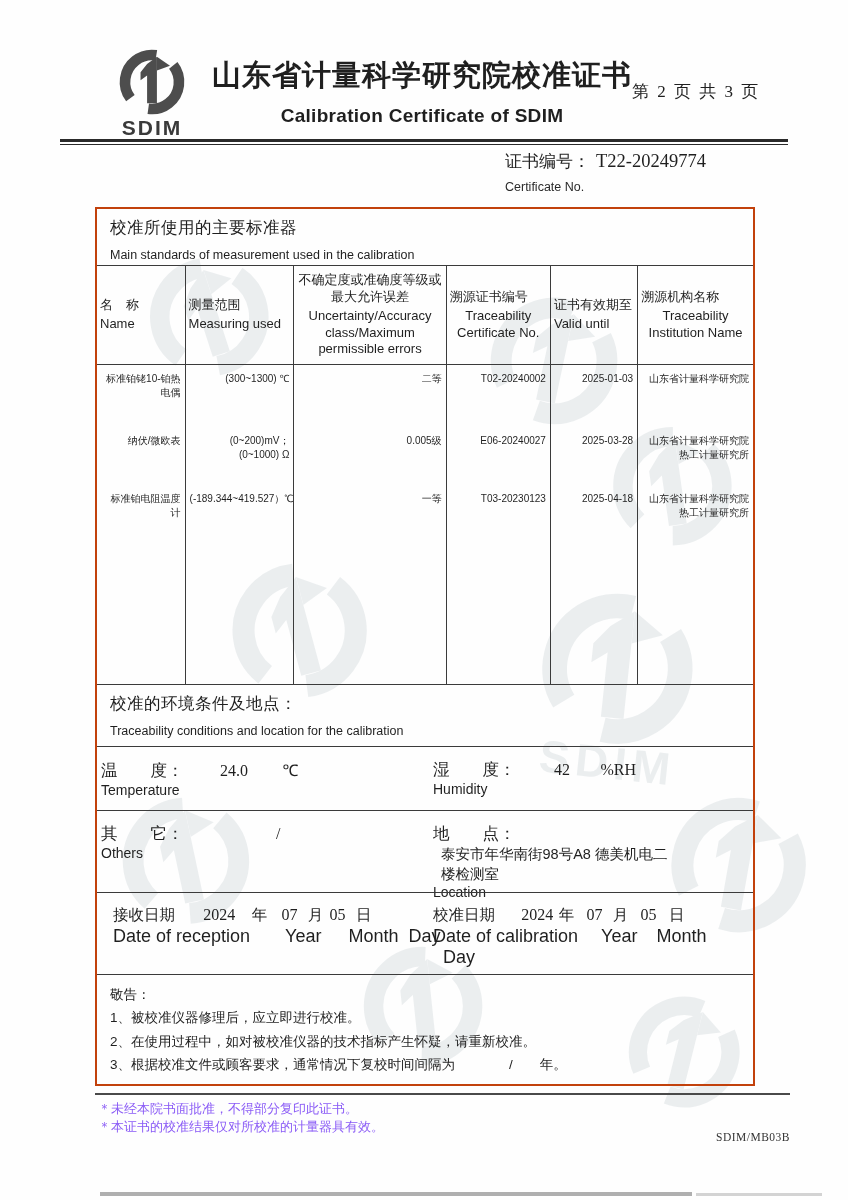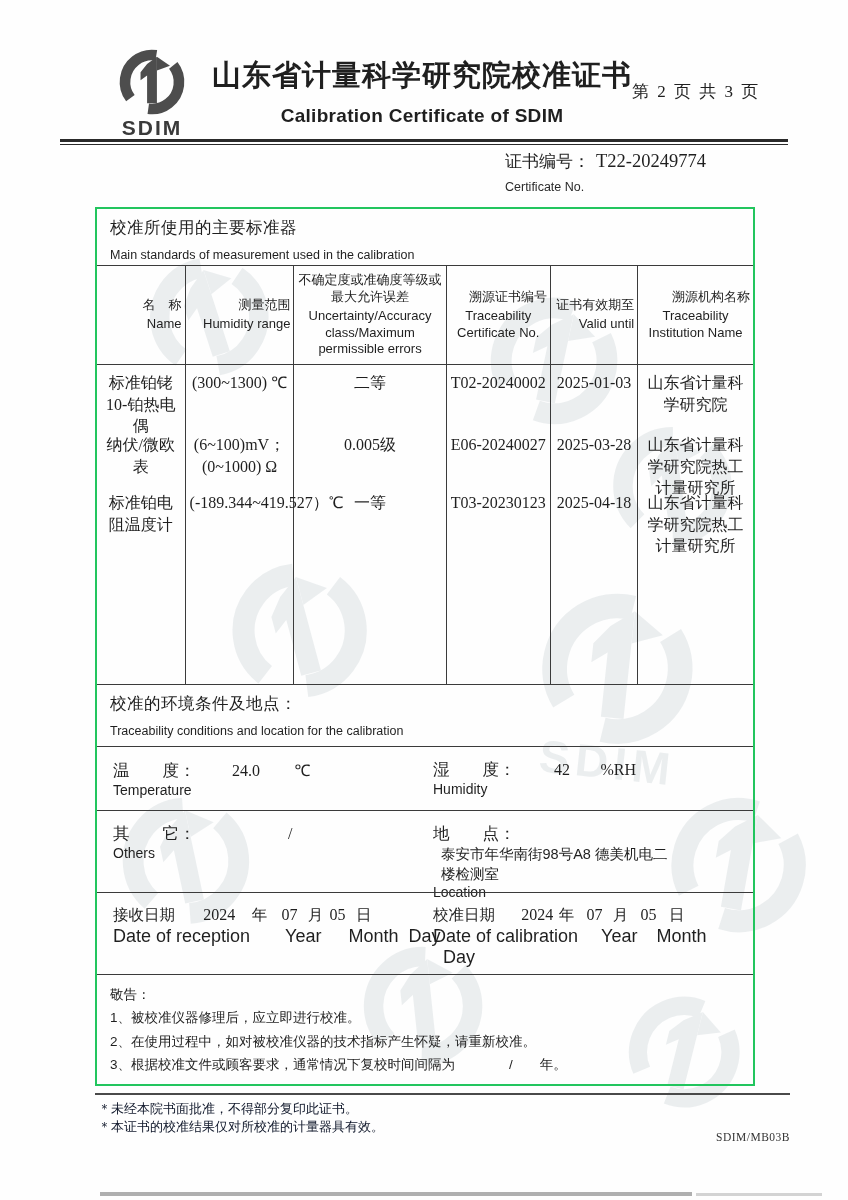--- a/index.html
+++ b/index.html
@@ -19,57 +19,57 @@
   .page-info { position:absolute; left:632px; top:80px; font-size:17px; letter-spacing:2px; font-family:"Liberation Serif", serif; }
   .head-rule { position:absolute; left:60px; top:139px; width:728px; border-top:3px solid #2a2a2a; }
   .head-rule::after { content:""; display:block; margin-top:2px; border-top:1.5px solid #2a2a2a; }
   
   .cert-no { position:absolute; left:505px; top:150px; }
   .cert-no .zh { font-size:17px; }
   .cert-no .val { font-family:"Liberation Serif", serif; font-size:18.5px; margin-left:6px; }
   .cert-no .en { font-size:12.5px; margin-top:7px; color:#2a2a2a; }
   
   .main-table { position:absolute; left:95px; top:207px; width:660px; height:879px;
-    border:2px solid #22c55e; display:flex; flex-direction:column; }
+    border:2px solid #c2410c; display:flex; flex-direction:column; }
   .sec { border-top:1.5px solid #3b3b3b; }
   .sec:first-child { border-top:none; }
   .sec-title { padding:8px 13px 0; }
   .sec-title .zh { font-size:16.5px; letter-spacing:.5px; }
   .sec-title .en { font-size:12.5px; margin-top:9px; }
   .sec-standards-title { height:58px; }
   
   .cols { display:grid; grid-template-columns:13.5% 16.6% 23.2% 15.9% 13.3% 17.5%; }
   .hdr-row { height:103px; }
   .hdr-cell { border-right:1.5px solid #3b3b3b; display:flex; flex-direction:column;
-    justify-content:center; align-items:flex-end; text-align:center; font-size:13px; line-height:1.3; padding:2px 3px; }
+    justify-content:center; align-items:flex-start; text-align:center; font-size:13px; line-height:1.3; padding:2px 3px; }
   .hdr-cell:last-child { border-right:none; }
   .hdr-cell .en { margin-top:2px; }
   .data-grid { height:332px; grid-template-rows:62px 58px auto; }
-  .data-cell { border-right:1.5px solid #3b3b3b; text-align:center; font-size:16px; line-height:1.35;
-    padding:7px 4px 0; font-family:Liberation Serif, serif; }
+  .data-cell { border-right:1.5px solid #3b3b3b; text-align:right; font-size:10px; line-height:1.35;
+    padding:7px 4px 0; font-family:Liberation Sans, sans-serif; }
   .data-cell.c6 { border-right:none; }
   .sec-env-title { height:65px; }
   .env-row { position:relative; height:66px; }
   .env-row .grp { position:absolute; top:12px; }
-  .env-row .g-left { left:16px; } .env-row .g-right { left:336px; }
+  .env-row .g-left { left:4px; } .env-row .g-right { left:336px; }
   .lbl-zh { font-size:16.5px; }
   .lbl-en { display:block; font-size:14px; }
   .val { font-family:"Liberation Serif", serif; font-size:16px; }
   .others-row { height:85px; }
   .loc-val { display:inline-block; vertical-align:top; width:232px; font-size:14.5px; line-height:1.35;
     font-family:"Liberation Sans", sans-serif; margin-left:8px; }
   .dates-row { position:relative; height:69px; font-size:15.5px; }
   .dates-row .grp { position:absolute; top:12px; }
   .d1 { left:16px; } .d2 { left:336px; }
   .date-en { font-size:18px; }
   .sp { display:inline-block; }
   .notice { flex:1; padding:8px 13px; font-size:13.5px; line-height:1.72;margin-top:16px; }
   
   .foot-rule { position:absolute; left:95px; top:1093px; width:695px; border-top:2px solid #4a4a4a; }
-  .footnotes { position:absolute; left:98px; top:1100px; font-family:"Liberation Serif", serif; font-size:13px; line-height:1.35; color:#0f172a; }
+  .footnotes { position:absolute; left:98px; top:1100px; font-family:"Liberation Serif", serif; font-size:13px; line-height:1.35; color:#8b5cf6; }
   .form-code { position:absolute; left:716px; top:1131px; font-family:"Liberation Serif", serif; font-size:11.5px; letter-spacing:.5px; color:#333; }
   .scan-edge { position:absolute; left:100px; top:1192px; width:592px; height:4px; background:#949494; opacity:.75; }
   .scan-edge2 { position:absolute; left:696px; top:1193px; width:126px; height:3px; background:#c8c8c8; opacity:.8; }
   
   .wm { position:absolute; pointer-events:none; }
 </style>
 </head>
 <body>
 
 <div class="page">
@@ -193,21 +193,21 @@
       <div class="en">Main standards of measurement used in the calibration</div>
     </div>
 
     <div class="sec cols hdr-row">
       <div class="hdr-cell">
         <span>名　称</span>
         <span class="en">Name</span>
       </div>
       <div class="hdr-cell">
         <span>测量范围</span>
-        <span class="en">Humidity range</span>
+        <span class="en">Measuring used</span>
       </div>
       <div class="hdr-cell">
         <span>不确定度或准确度等级或最大允许误差</span>
         <span class="en">Uncertainty/Accuracy class/Maximum permissible errors</span>
       </div>
       <div class="hdr-cell">
         <span>溯源证书编号</span>
         <span class="en">Traceability Certificate No.</span>
       </div>
       <div class="hdr-cell">
@@ -222,21 +222,21 @@
 
     <div class="sec cols data-grid">
       <div class="data-cell c1">标准铂铑10-铂热电偶</div>
       <div class="data-cell c2">(300~1300) ℃</div>
       <div class="data-cell c3">二等</div>
       <div class="data-cell c4">T02-20240002</div>
       <div class="data-cell c5">2025-01-03</div>
       <div class="data-cell c6">山东省计量科学研究院</div>
 
       <div class="data-cell c1">纳伏/微欧表</div>
-      <div class="data-cell c2">(6~100)mV；(0~1000) Ω</div>
+      <div class="data-cell c2">(0~200)mV；(0~1000) Ω</div>
       <div class="data-cell c3">0.005级</div>
       <div class="data-cell c4">E06-20240027</div>
       <div class="data-cell c5">2025-03-28</div>
       <div class="data-cell c6">山东省计量科学研究院热工计量研究所</div>
 
       <div class="data-cell c1">标准铂电阻温度计</div>
       <div class="data-cell c2">(-189.344~419.527）℃</div>
       <div class="data-cell c3">一等</div>
       <div class="data-cell c4">T03-20230123</div>
       <div class="data-cell c5">2025-04-18</div>

